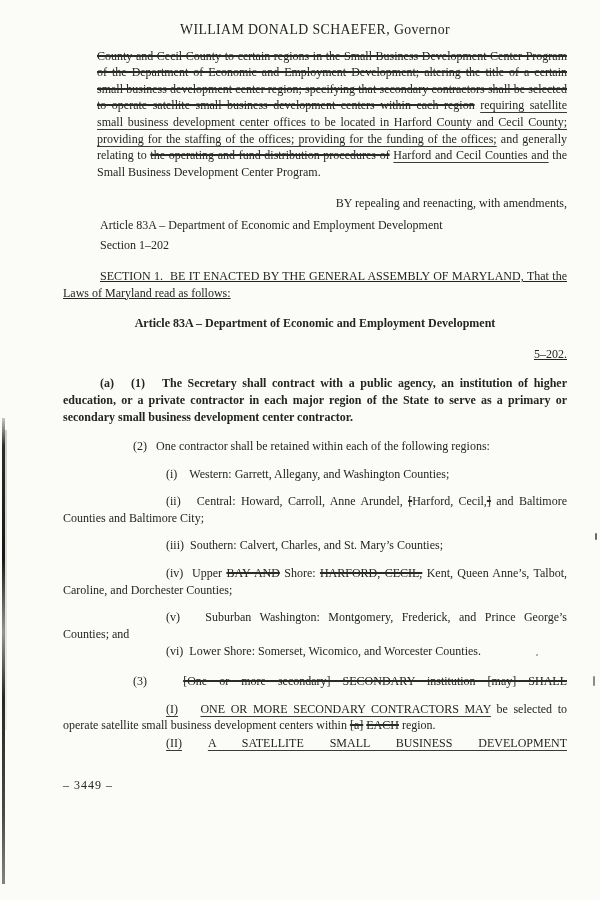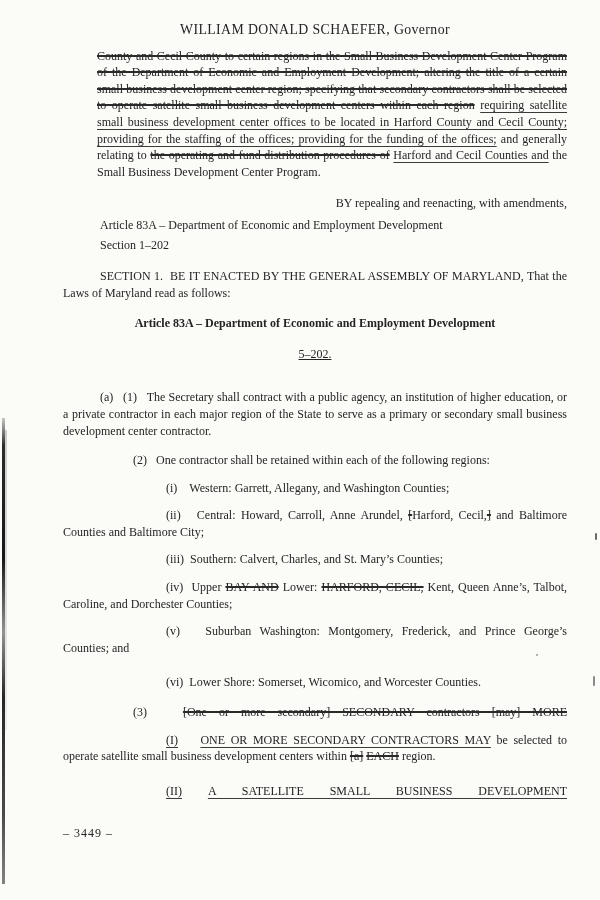--- a/index.html
+++ b/index.html
@@ -20,27 +20,27 @@
     font-size: 12px;
     line-height: 16.6px;
     text-align: justify;
     margin-top: 10px;
   }
   .k-title { text-align: center; margin-top: 0; font-size: 13.8px; letter-spacing: .4px; }
   .k-preamble { margin-left: 34px; margin-top: 9px; }
   .k-by { text-align: right; margin-top: 15px; }
   .k-cite { margin-left: 37px; text-align: left; margin-top: 2px; line-height: 18px; }
   .k-citefirst { margin-top: 4px; }
-  .k-enact { text-indent: 37px; margin-top: 14px; }
+  .k-enact { text-indent: 37px; margin-top: 14px; text-decoration: underline; }
   .k-heading { text-align: center; font-weight: 700; margin-top: 14px; }
-  .k-secnum { text-align: center; margin-top: 14px; text-decoration: underline; }
-  .k-ind1 { text-indent: 37px; margin-top: 27px; }
+  .k-secnum { text-align: right; margin-top: 14px; text-decoration: underline; }
+  .k-ind1 { text-indent: 37px; margin-top: 13px; font-weight: bold; }
   .k-ind2 { text-indent: 70px; margin-top: 13px; }
   .k-ind3 { text-indent: 103px; margin-top: 11px; }
-  .k-gapbig { margin-top: 18px; }
+  .k-gapbig { margin-top: 1px; }
   .k-last { text-align-last: justify; }
   .k-pageno { margin-top: 26px; letter-spacing: 1px; }
 
   .seg-plain { text-decoration: none; }
   .seg-strike {
     text-decoration: line-through;
     text-decoration-thickness: 1.5px;
     text-decoration-color: #2a2a2a;
   }
   .seg-underline {
@@ -81,24 +81,24 @@
       <div class="b k-cite k-citefirst"><span class="seg-plain">Article 83A – Department of Economic and Employment Development</span></div>
       <div class="b k-cite"><span class="seg-plain">Section 1–202</span></div>
       <div class="b k-enact"><span class="seg-plain">SECTION 1.&nbsp;&nbsp;BE IT ENACTED BY THE GENERAL ASSEMBLY OF MARYLAND, That the Laws of Maryland read as follows:</span></div>
       <div class="b k-heading"><span class="seg-plain">Article 83A – Department of Economic and Employment Development</span></div>
       <div class="b k-secnum"><span class="seg-plain">5–202.</span></div>
       <div class="b k-ind1"><span class="seg-plain">(a)&nbsp;&nbsp;&nbsp;(1)&nbsp;&nbsp;&nbsp;The Secretary shall contract with a public agency, an institution of higher education, or a private contractor in each major region of the State to serve as a primary or secondary small business development center contractor.</span></div>
       <div class="b k-ind2"><span class="seg-plain">(2)&nbsp;&nbsp;&nbsp;One contractor shall be retained within each of the following regions:</span></div>
       <div class="b k-ind3"><span class="seg-plain">(i)&nbsp;&nbsp;&nbsp;&nbsp;Western: Garrett, Allegany, and Washington Counties;</span></div>
       <div class="b k-ind3"><span class="seg-plain">(ii)&nbsp;&nbsp;&nbsp;Central: Howard, Carroll, Anne Arundel, </span><span class="seg-strike">[</span><span class="seg-plain">Harford, Cecil,</span><span class="seg-strike">]</span><span class="seg-plain"> and Baltimore Counties and Baltimore City;</span></div>
       <div class="b k-ind3"><span class="seg-plain">(iii)&nbsp;&nbsp;Southern: Calvert, Charles, and St. Mary’s Counties;</span></div>
-      <div class="b k-ind3"><span class="seg-plain">(iv)&nbsp;&nbsp;Upper </span><span class="seg-strike">BAY AND</span><span class="seg-plain"> Lower: </span><span class="seg-strike">HARFORD, CECIL,</span><span class="seg-plain"> Kent, Queen Anne’s, Talbot, Caroline, and Dorchester Counties;</span></div>
+      <div class="b k-ind3"><span class="seg-plain">(iv)&nbsp;&nbsp;Upper </span><span class="seg-strike">BAY AND</span><span class="seg-plain"> Shore: </span><span class="seg-strike">HARFORD, CECIL,</span><span class="seg-plain"> Kent, Queen Anne’s, Talbot, Caroline, and Dorchester Counties;</span></div>
       <div class="b k-ind3"><span class="seg-plain">(v)&nbsp;&nbsp;&nbsp;Suburban Washington: Montgomery, Frederick, and Prince George’s Counties; and</span></div>
       <div class="b k-ind3 k-gapbig"><span class="seg-plain">(vi)&nbsp;&nbsp;Lower Shore: Somerset, Wicomico, and Worcester Counties.</span></div>
-      <div class="b k-ind2 k-last"><span class="seg-plain">(3)&nbsp;&nbsp;&nbsp;</span><span class="seg-strike">[One or more secondary] SECONDARY contractors [may] MORE</span></div>
+      <div class="b k-ind2 k-last"><span class="seg-plain">(3)&nbsp;&nbsp;&nbsp;</span><span class="seg-strike">[One or more secondary] SECONDARY institution [may] SHALL</span></div>
       <div class="b k-ind3"><span class="seg-underline">(I)</span><span class="seg-plain">&nbsp;&nbsp;&nbsp;&nbsp;</span><span class="seg-underline">ONE OR MORE SECONDARY CONTRACTORS MAY</span><span class="seg-plain"> be selected to operate satellite small business development centers within </span><span class="seg-strike">[a]</span><span class="seg-plain"> </span><span class="seg-strike">EACH</span><span class="seg-plain"> region.</span></div>
       <div class="b k-ind3 k-last k-gapbig"><span class="seg-underline">(II)</span><span class="seg-plain">&nbsp;</span><span class="seg-underline">A SATELLITE SMALL BUSINESS DEVELOPMENT</span></div>
     </div>
 
   <div class="b k-pageno">– 3449 –</div>
 </div>
 
 <div class="edge-line"></div>
 <div class="edge-shadow"></div>
 <div class="speck speck-a"></div>

